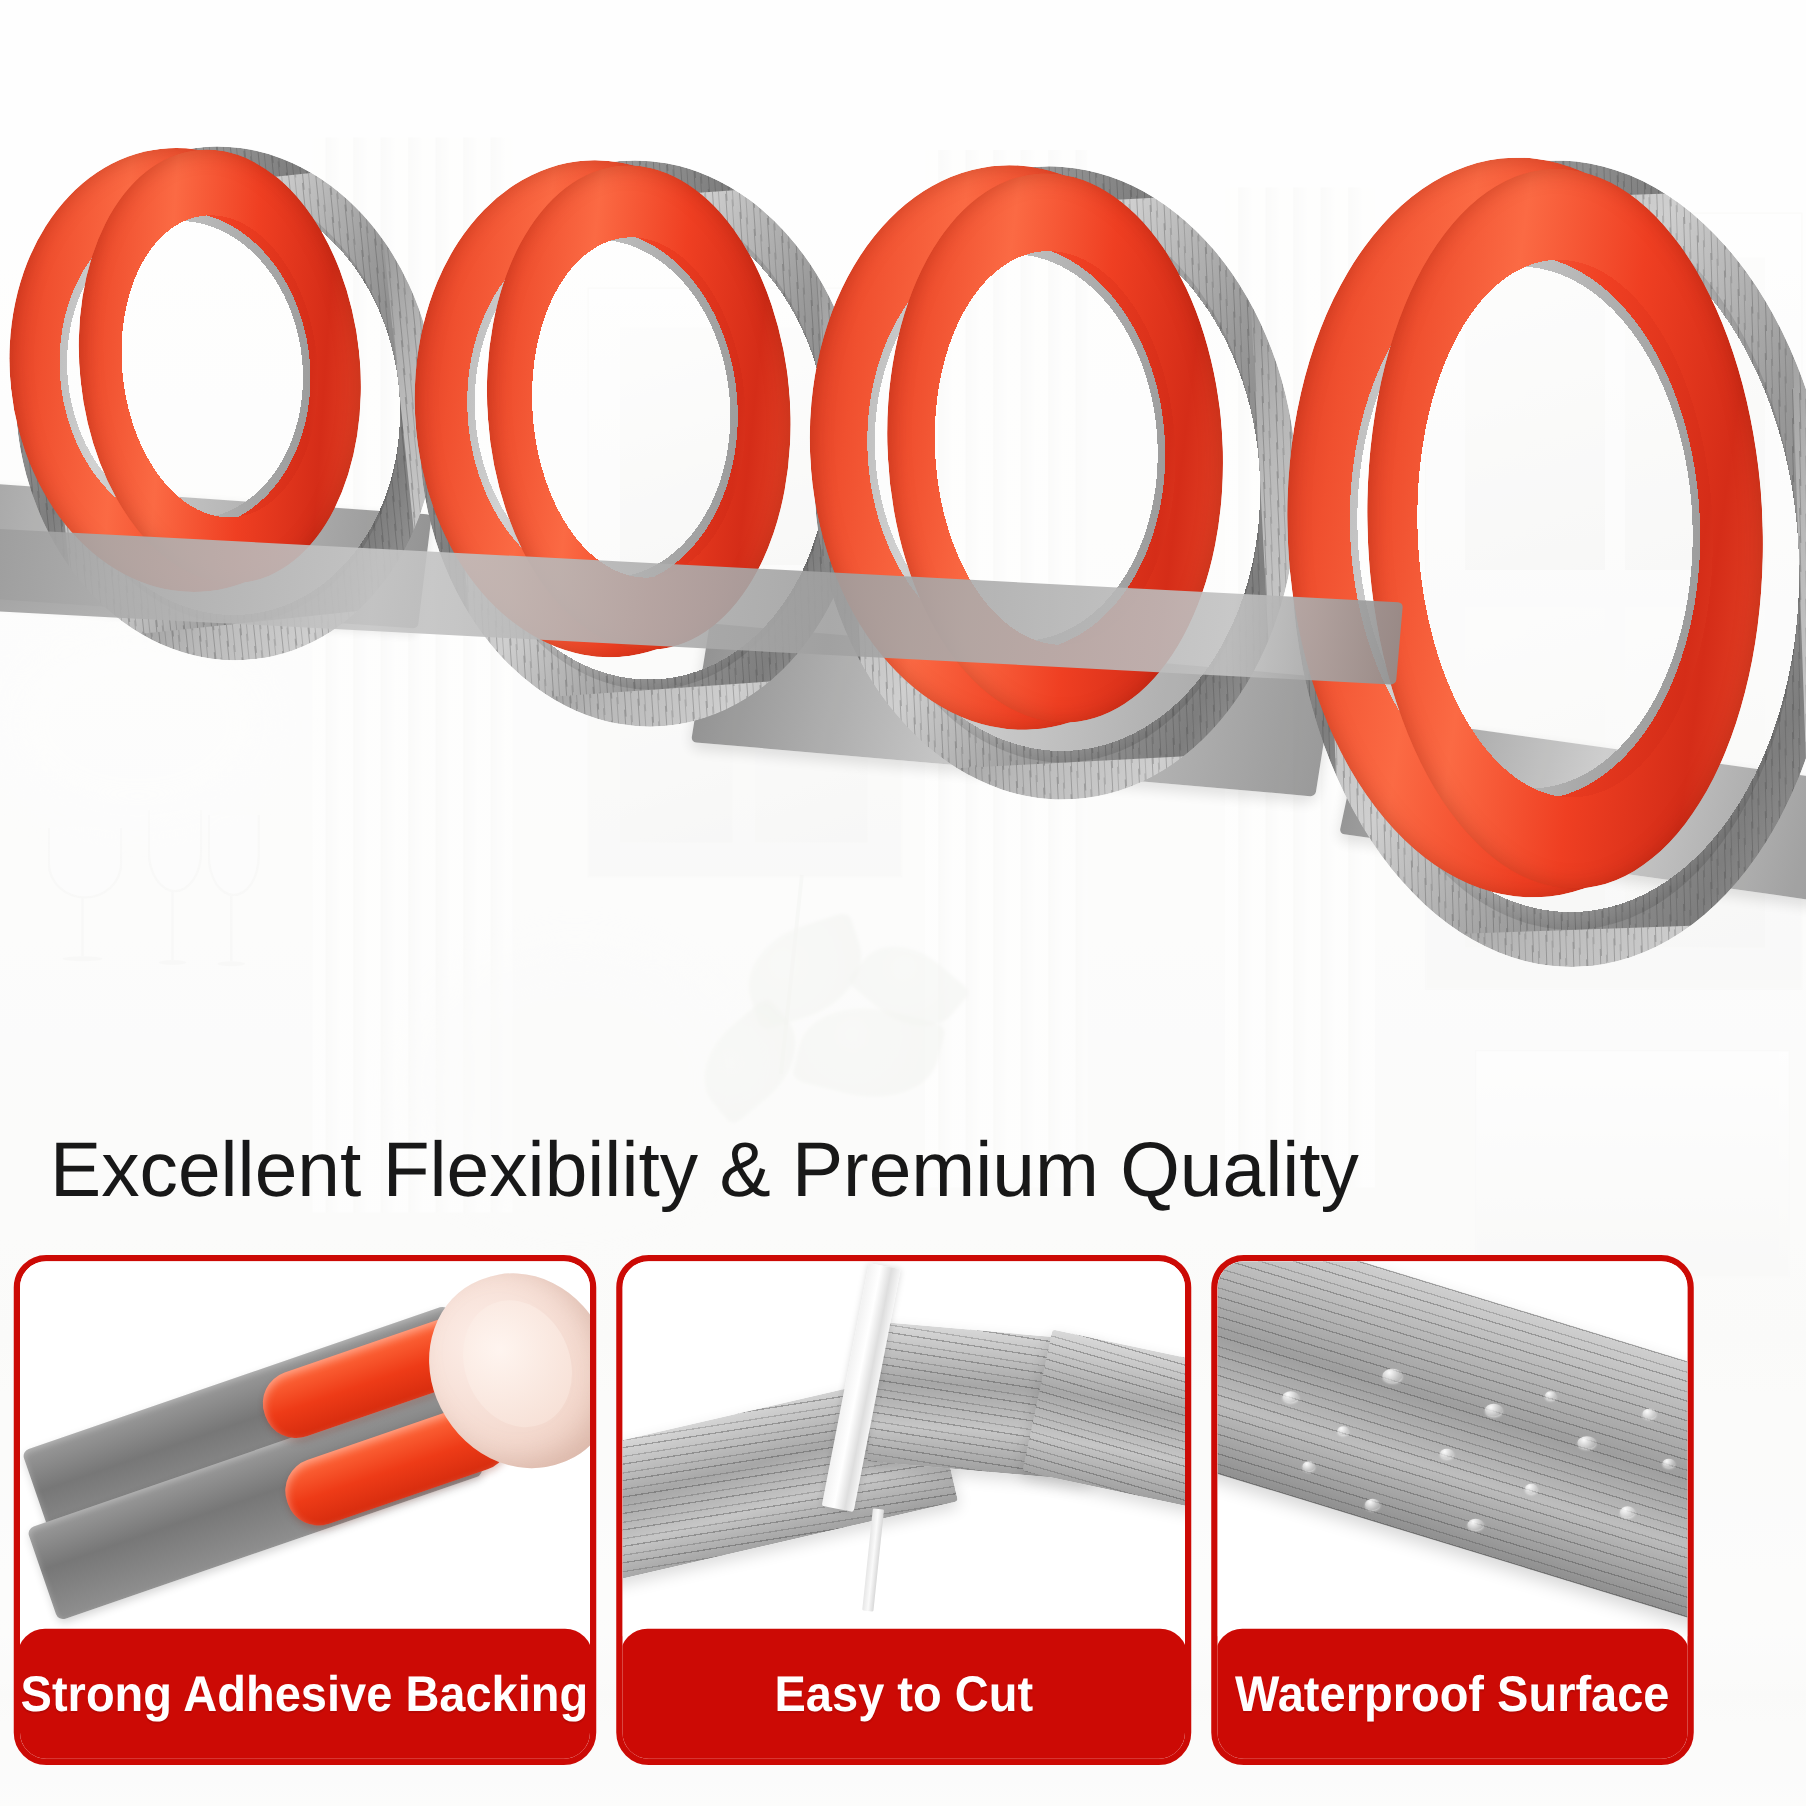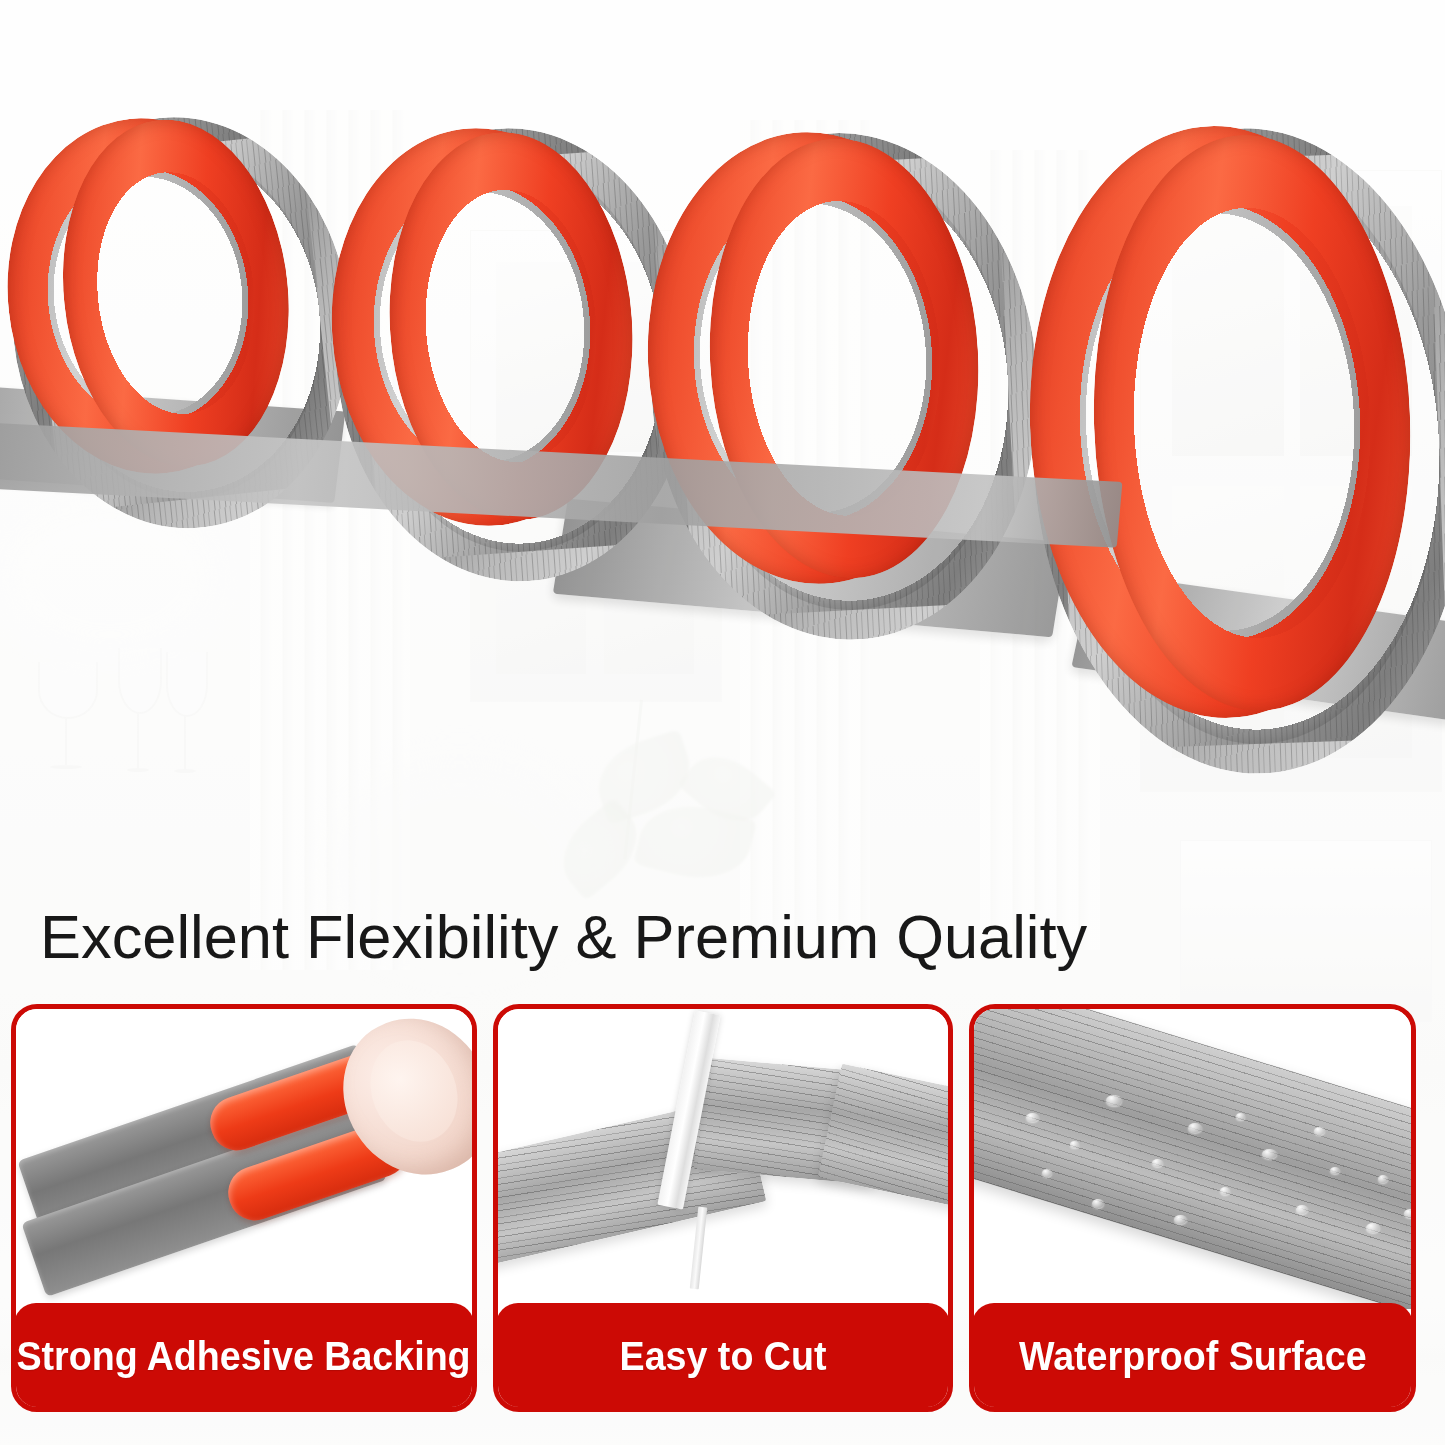--- a/index.html
+++ b/index.html
@@ -307,21 +307,21 @@
         <div class="grain" style="left:200px;top:56px;width:180px;height:112px;transform:rotate(5deg);border-radius:3px;"></div>
         <div class="grain" style="left:330px;top:72px;width:180px;height:116px;transform:rotate(12deg);border-radius:3px;"></div>
         <div class="blade" style="left:178px;top:2px;width:26px;height:198px;transform:rotate(11deg);border-radius:2px;"></div>
         <div class="tip" style="left:196px;top:198px;width:9px;height:82px;transform:rotate(6deg);border-radius:1px;"></div>
       </div>
       <div class="cap">
         <span>Easy to Cut</span>
       </div>
     </div>
 
-    <div class="card" style="left:969px;width:447px;text-decoration:underline;">
+    <div class="card" style="left:969px;width:386px;text-decoration:underline;">
       <div class="photo p3">
         <div class="board" style="left:-70px;top:46px;width:640px;height:196px;transform:rotate(17deg);">
         </div>
         <div class="drop" style="left:52px;top:104px;width:13px;height:9px;"></div>
         <div class="drop" style="left:96px;top:132px;width:9px;height:7px;"></div>
         <div class="drop" style="left:132px;top:86px;width:16px;height:11px;"></div>
         <div class="drop" style="left:178px;top:150px;width:11px;height:8px;"></div>
         <div class="drop" style="left:214px;top:114px;width:14px;height:10px;"></div>
         <div class="drop" style="left:246px;top:178px;width:10px;height:8px;"></div>
         <div class="drop" style="left:288px;top:140px;width:15px;height:10px;"></div>

